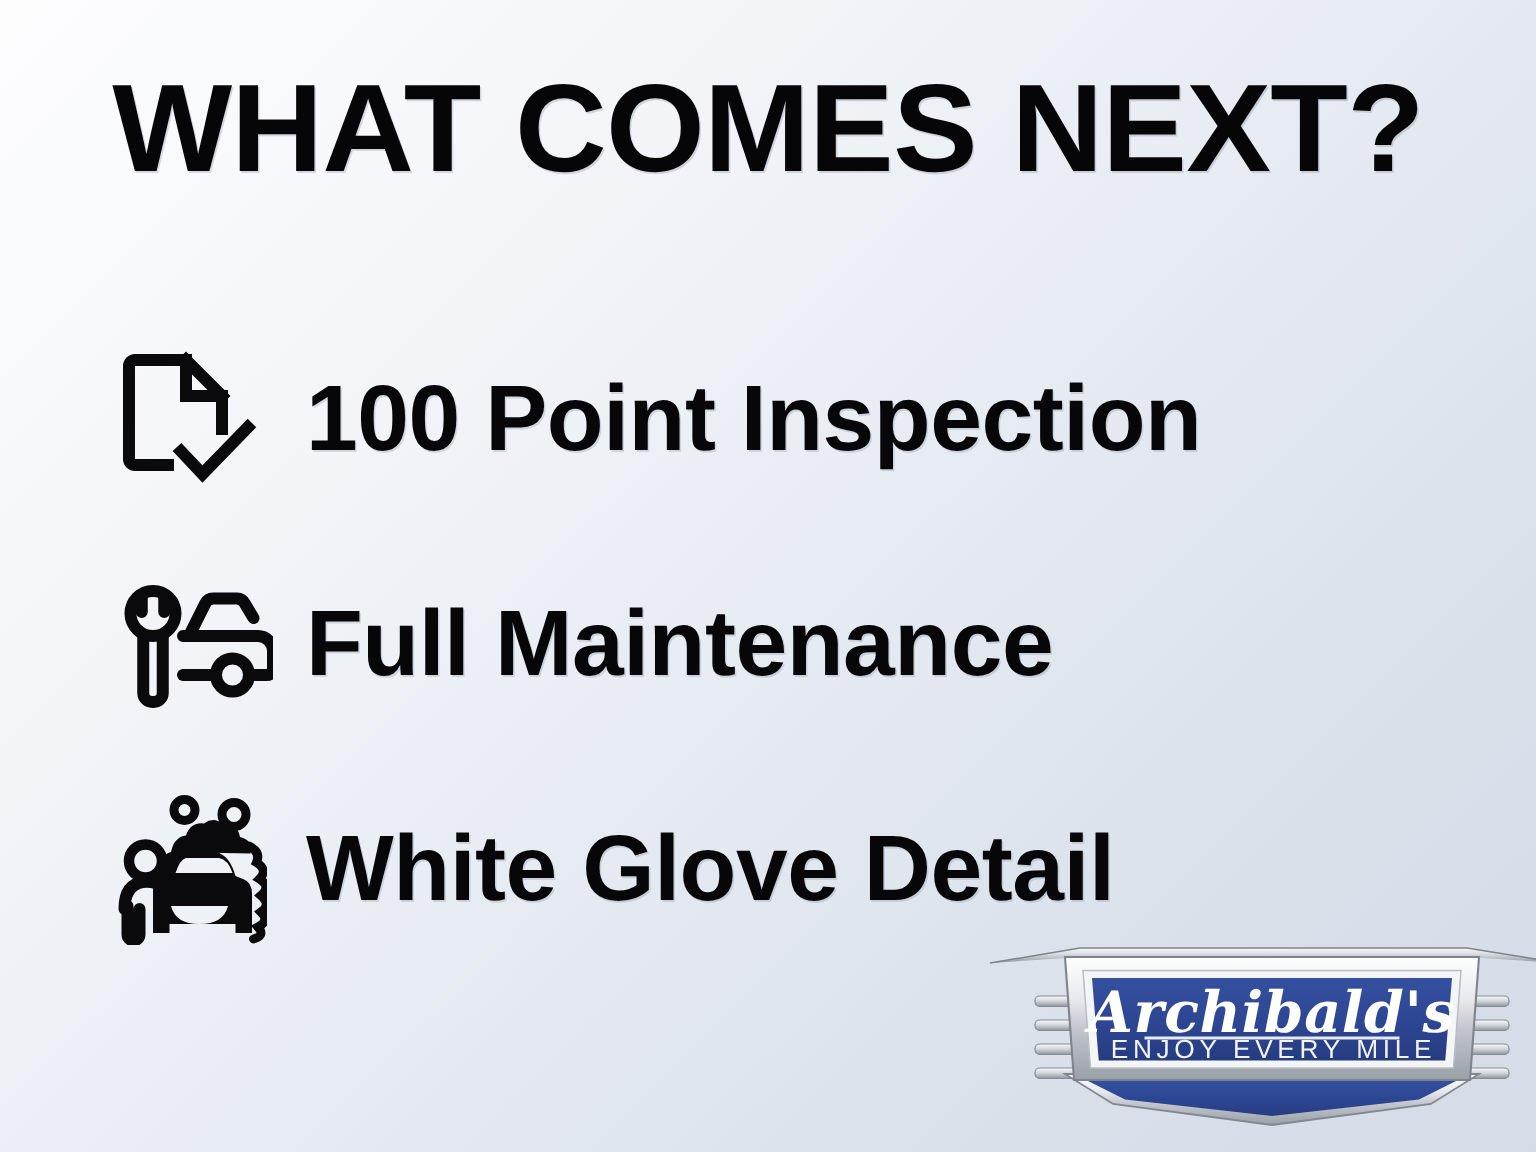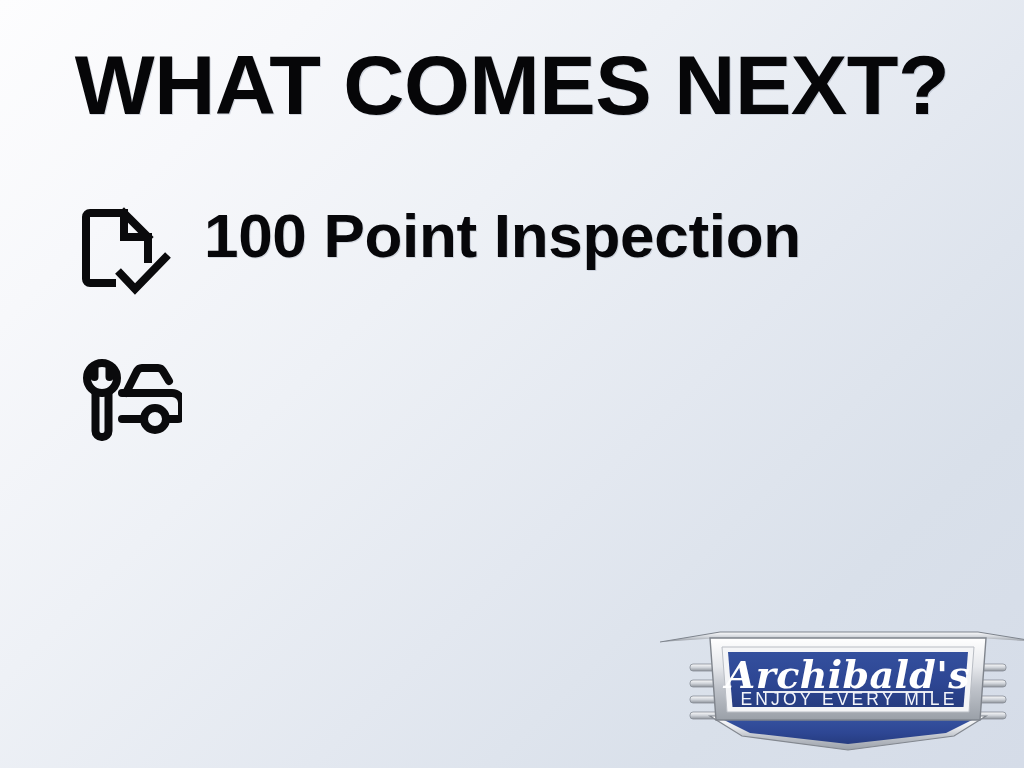--- a/index.html
+++ b/index.html
@@ -49,21 +49,21 @@
 
   
   .features {
     position: absolute;
     left: 74px;
     top: 205px;
     width: 920px;
   }
   .feature-row {
     display: flex;
-    align-items: flex-start;
+    align-items: center;
     height: 150px;
   }
   .feature-icon {
     width: 112px;
     flex: 0 0 112px;
     display: flex;
     align-items: center;
     justify-content: flex-start;
   }
   .feature-icon svg { display: block; }
@@ -150,22 +150,50 @@
             <path d="M52 38 L63 16 a6 6 0 0 1 5 -3 H84 a6 6 0 0 1 5 3 L95 26"></path>
 
             <path d="M48 38 H98 a10 10 0 0 1 10 10 V60 a4 4 0 0 1 -4 4 H96"></path>
 
             <path d="M48 64 H66"></path>
 
             <circle cx="81" cy="64" r="11"></circle>
           </g>
         </svg>
       </div>
+      <div class="feature-label">Full Maintenance</div>
     </div>
 
+    <div class="feature-row">
+      <div class="feature-icon">
+        <svg width="104" height="100" viewBox="0 0 104 100" aria-hidden="true">
+
+          <circle cx="49" cy="10" r="7" fill="none" stroke="#0a0a0c" stroke-width="6"></circle>
+          <circle cx="82" cy="13" r="8" fill="none" stroke="#0a0a0c" stroke-width="6"></circle>
+
+          <path d="M40 38
+                   q2-10 10-11 q3-9 12-8 q7-5 13 1 q9-2 11 8 q9 2 7 11 z" fill="#0a0a0c"></path>
+
+          <path d="M28 54 q4-14 12-16 h30 q9 2 13 16 l5 2 q6 2 6 10 V92 h-11 v-6 H39 v6 H28 V66 q0-9 0-12 z" fill="#0a0a0c"></path>
+
+          <path d="M43 52 q3-9 7-10 h22 q6 1 9 10 z" fill="#eef1f6"></path>
+
+          <path d="M40 74 h38 q-3 12 -19 12 q-16 0 -19 -12 z" fill="#eef1f6"></path>
+
+          <path d="M92 34 q8 4 5 11 q8 5 2 11 q8 5 1 11 q7 6 0 11 q6 6 -2 10 q5 6 -3 8" fill="none" stroke="#0a0a0c" stroke-width="6" stroke-linecap="round"></path>
+
+          <circle cx="23" cy="44" r="11" fill="none" stroke="#0a0a0c" stroke-width="7"></circle>
+
+          <path d="M9 76 q0-16 12-18 q9-1 14 4 q6 5 18 3" fill="none" stroke="#0a0a0c" stroke-width="8" stroke-linecap="round" stroke-linejoin="round"></path>
+
+          <path d="M11 74 V93 a4 4 0 0 0 8 0 V76" fill="none" stroke="#0a0a0c" stroke-width="8" stroke-linecap="round" stroke-linejoin="round"></path>
+        </svg>
+      </div>
+      <div class="feature-label">White Glove Detail</div>
+    </div>
 
   </div>
 
   <div class="logo">
     <svg width="400" height="148" viewBox="0 0 400 148" aria-hidden="true">
       <defs>
         <linearGradient id="chrome" x1="0" y1="0" x2="0" y2="1">
           <stop offset="0%" stop-color="#ffffff"></stop>
           <stop offset="35%" stop-color="#e6e8ec"></stop>
           <stop offset="60%" stop-color="#c0c4cb"></stop>

